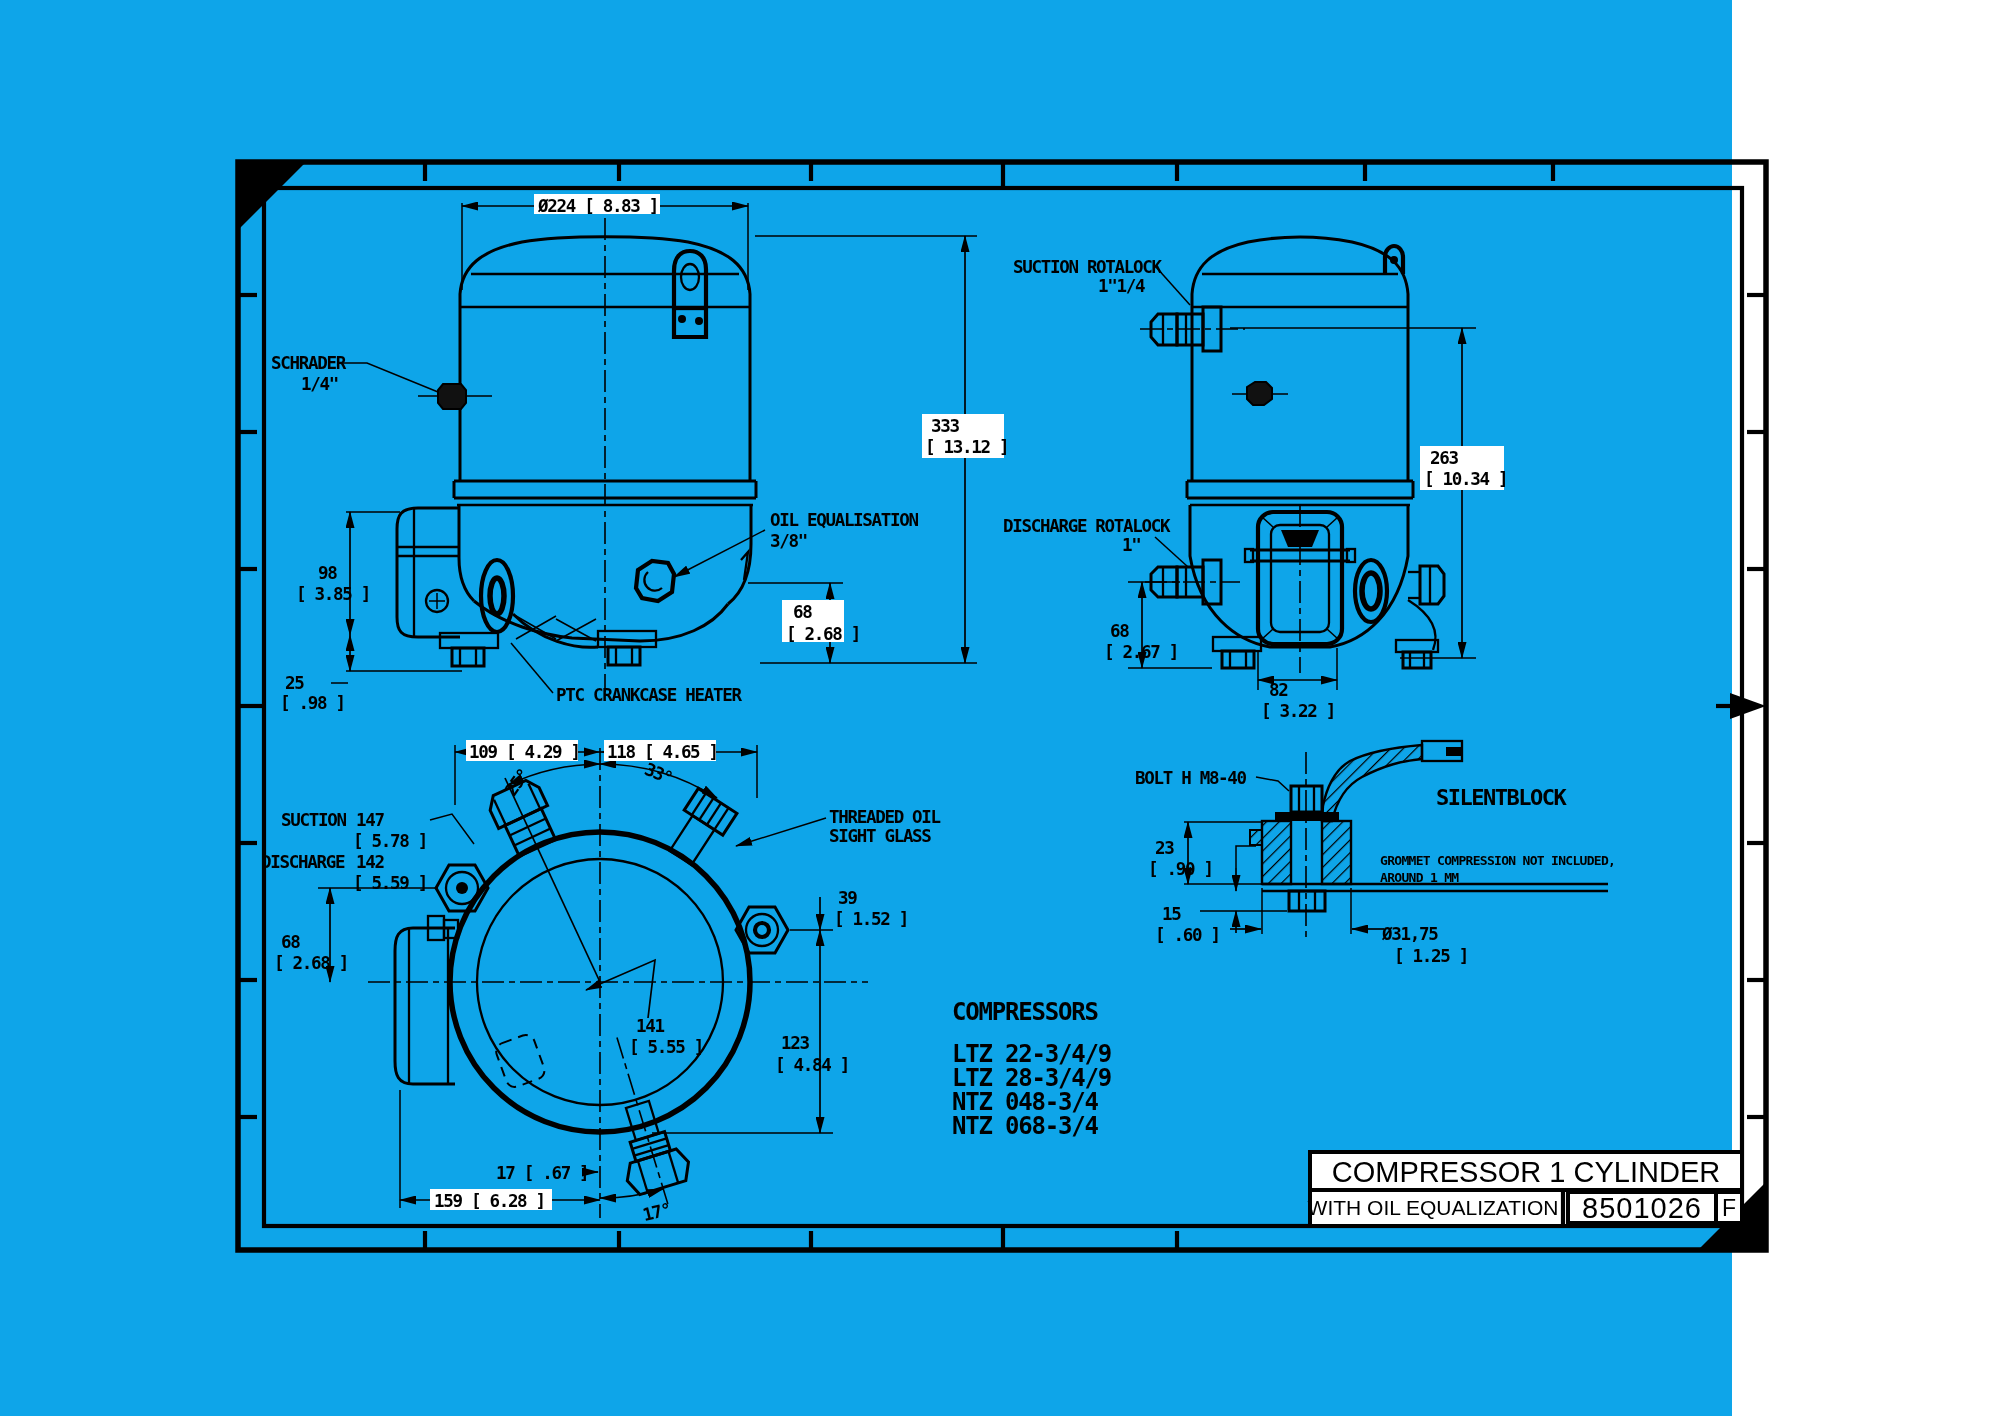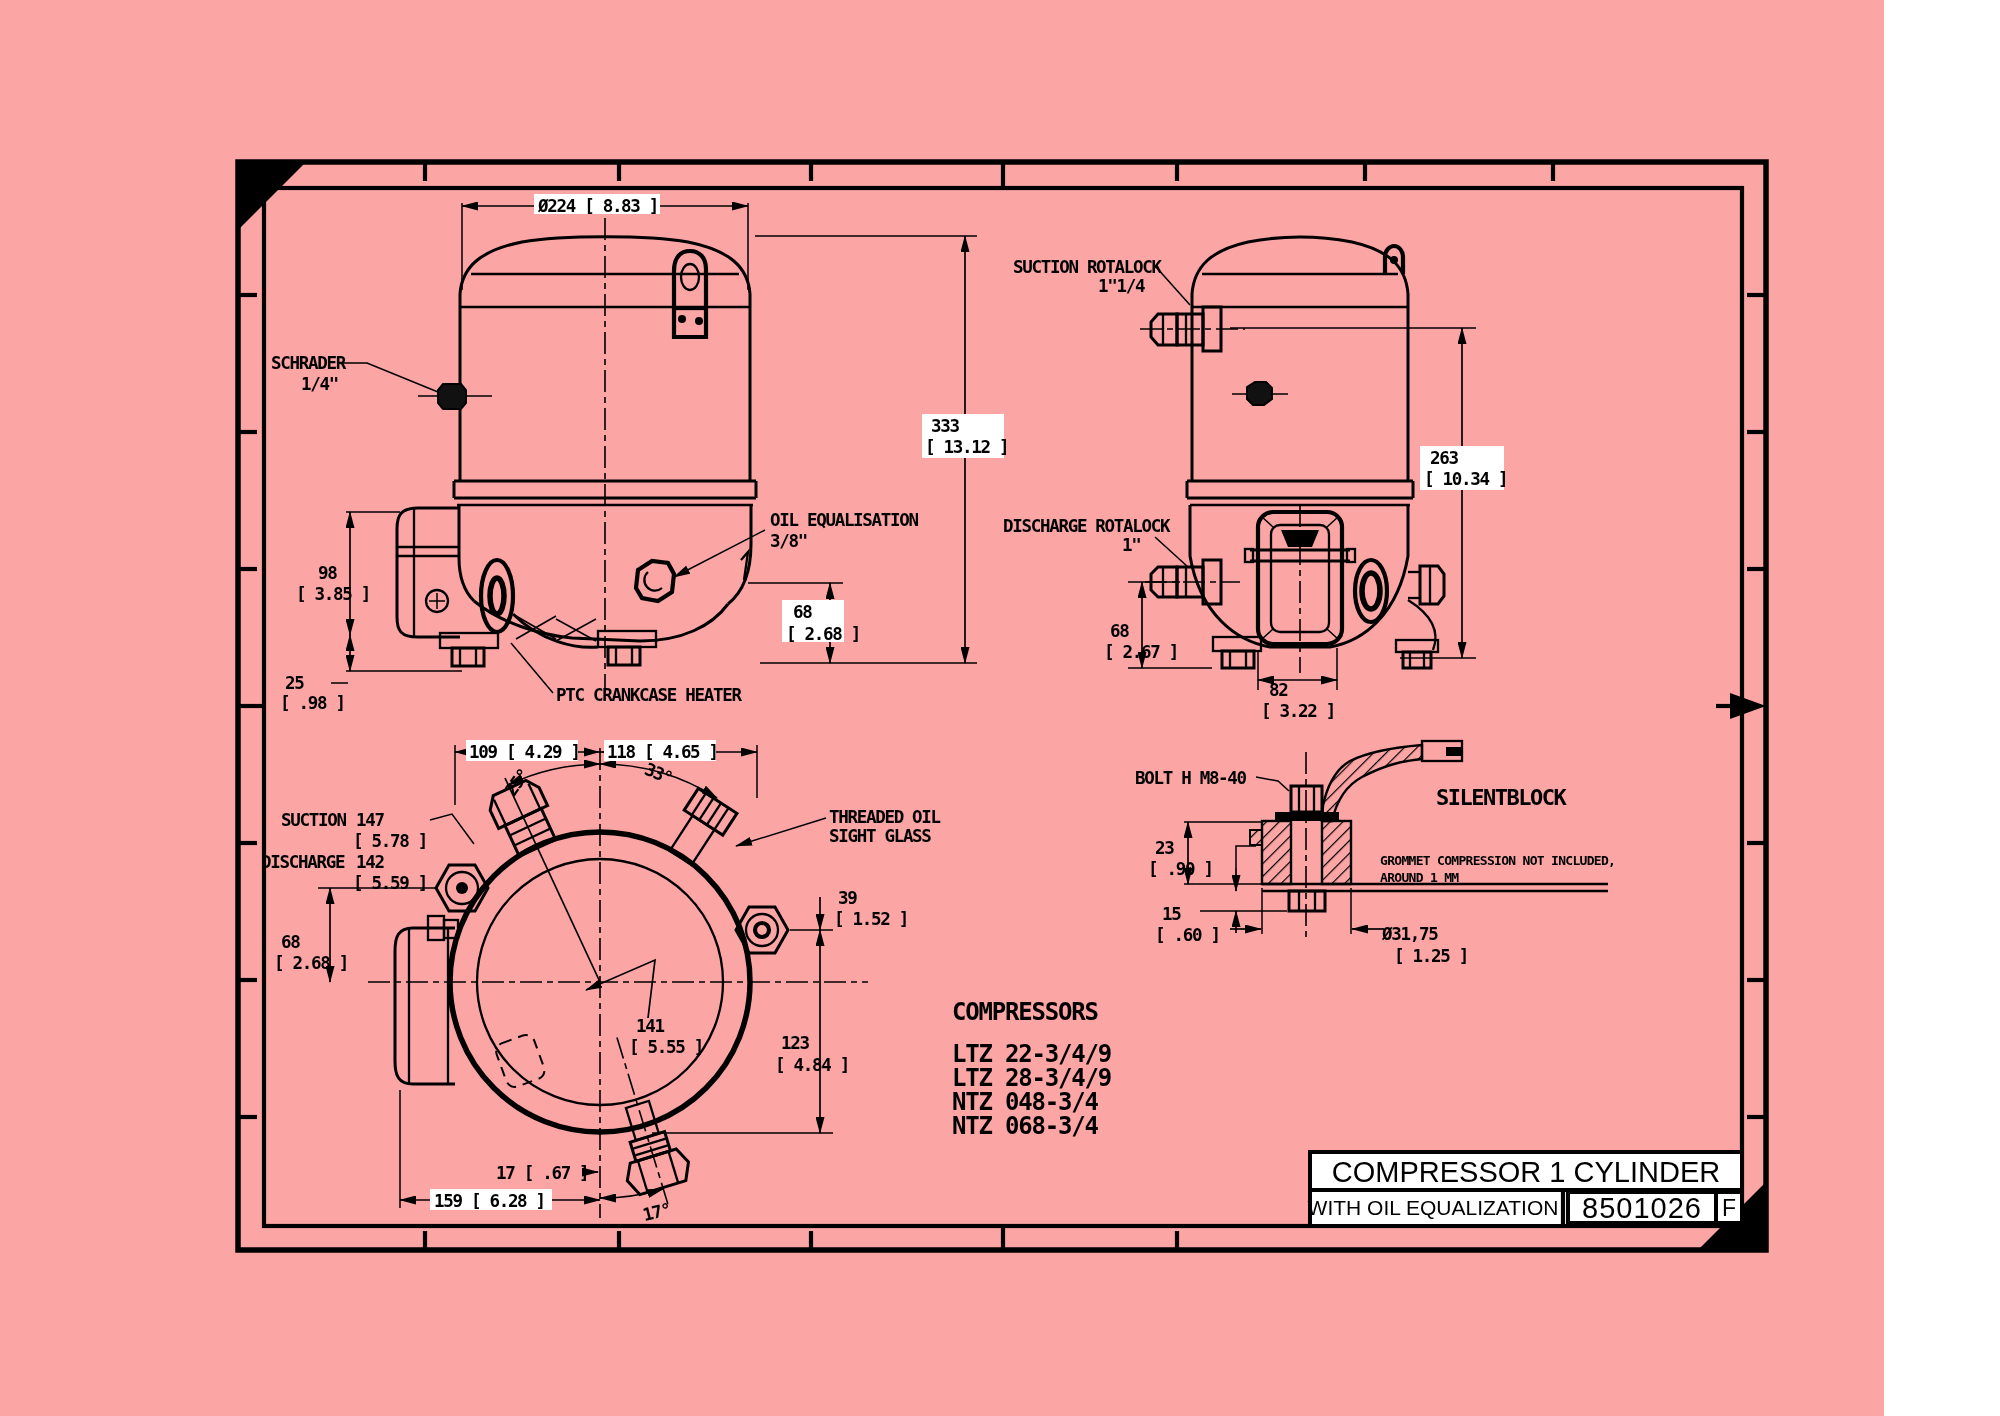--- a/index.html
+++ b/index.html
@@ -1,16 +1,16 @@
 <!DOCTYPE html>
 <html><head>
 <meta charset="utf-8">
 <style>
   html,body{margin:0;padding:0;background:#fff;}
-  #sheet{position:relative;width:1884px;height:1416px;background:#fca5a5;font-family:"DejaVu Sans Mono",monospace;}
+  #sheet{position:relative;width:1732px;height:1416px;background:#0ea5e9;font-family:"DejaVu Sans Mono",monospace;}
   svg{position:absolute;left:0;top:0;}
   
   .ol{fill:none;stroke:#000;stroke-width:3;}
   .o2{fill:none;stroke:#000;stroke-width:2.3;}
   .o4{fill:none;stroke:#000;stroke-width:4.2;}
   .o5{fill:none;stroke:#000;stroke-width:5.5;}
   .dim{fill:none;stroke:#000;stroke-width:1.7;}
   .thin{fill:none;stroke:#000;stroke-width:1.5;}
   .cl{fill:none;stroke:#000;stroke-width:1.6;stroke-dasharray:22 5 6 5;}
   .hid{fill:none;stroke:#000;stroke-width:2;stroke-dasharray:10 7;}

